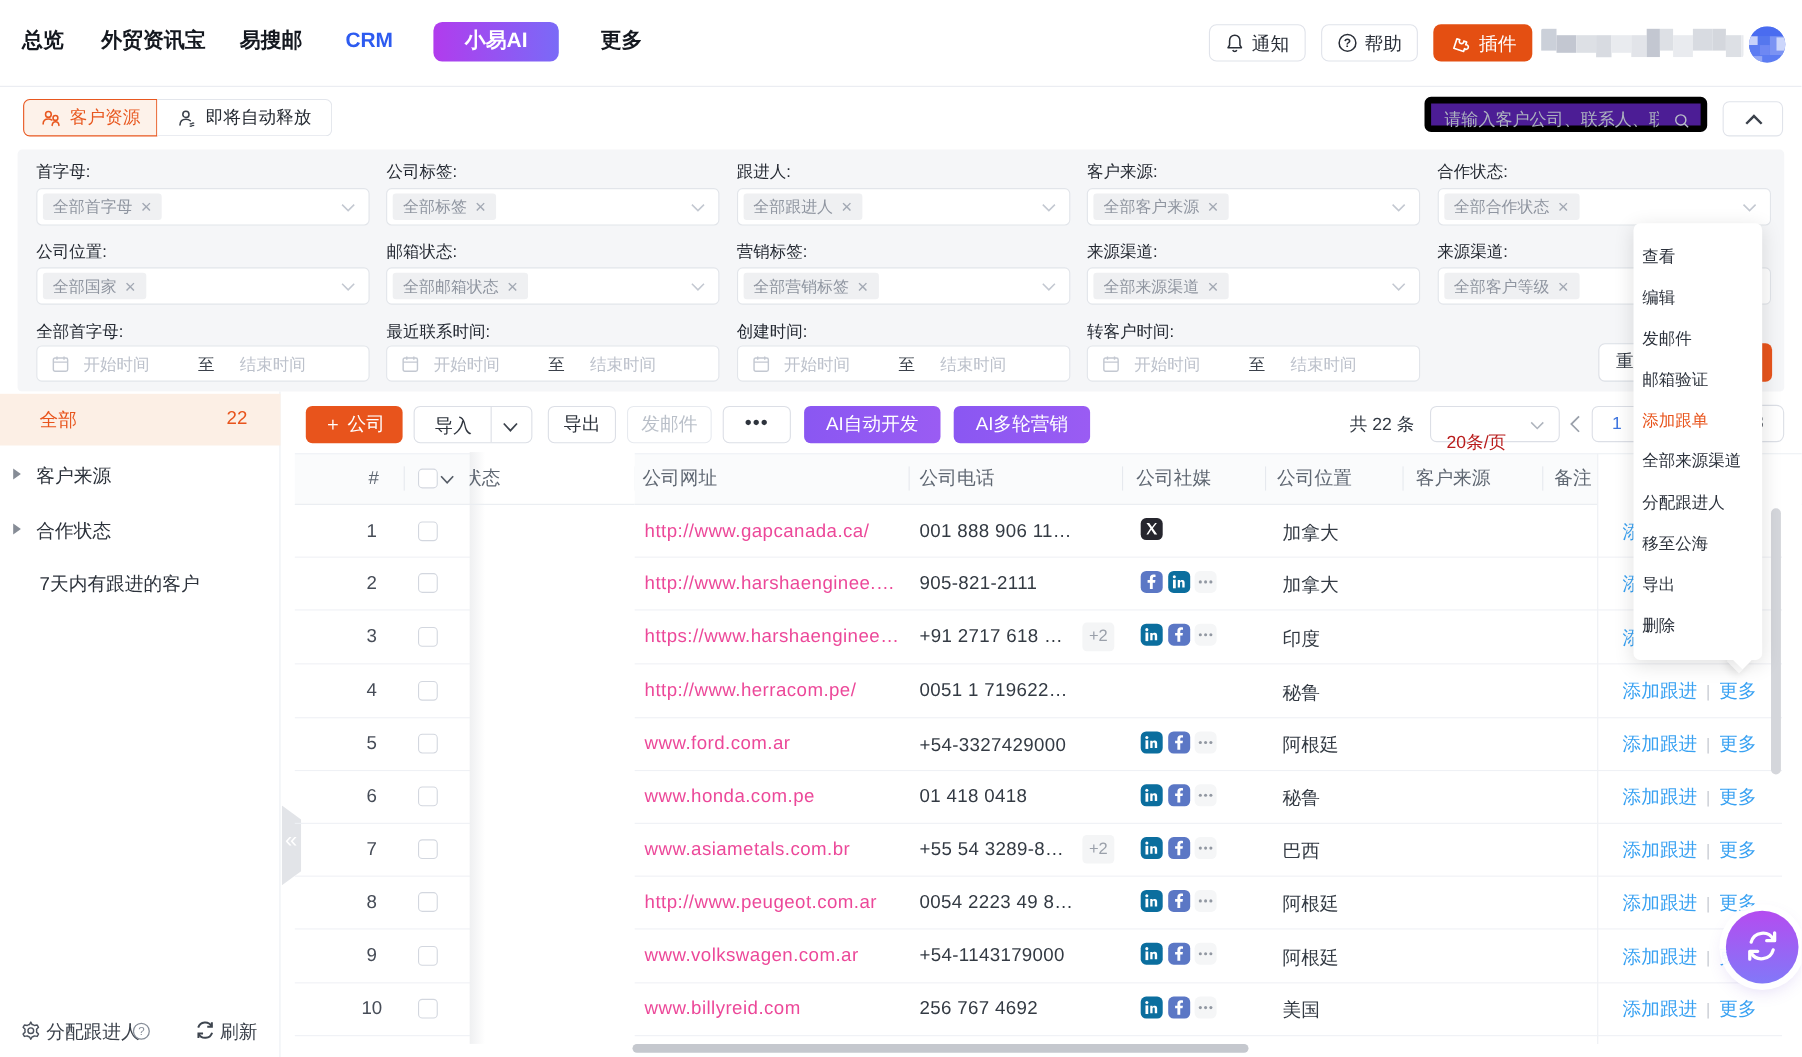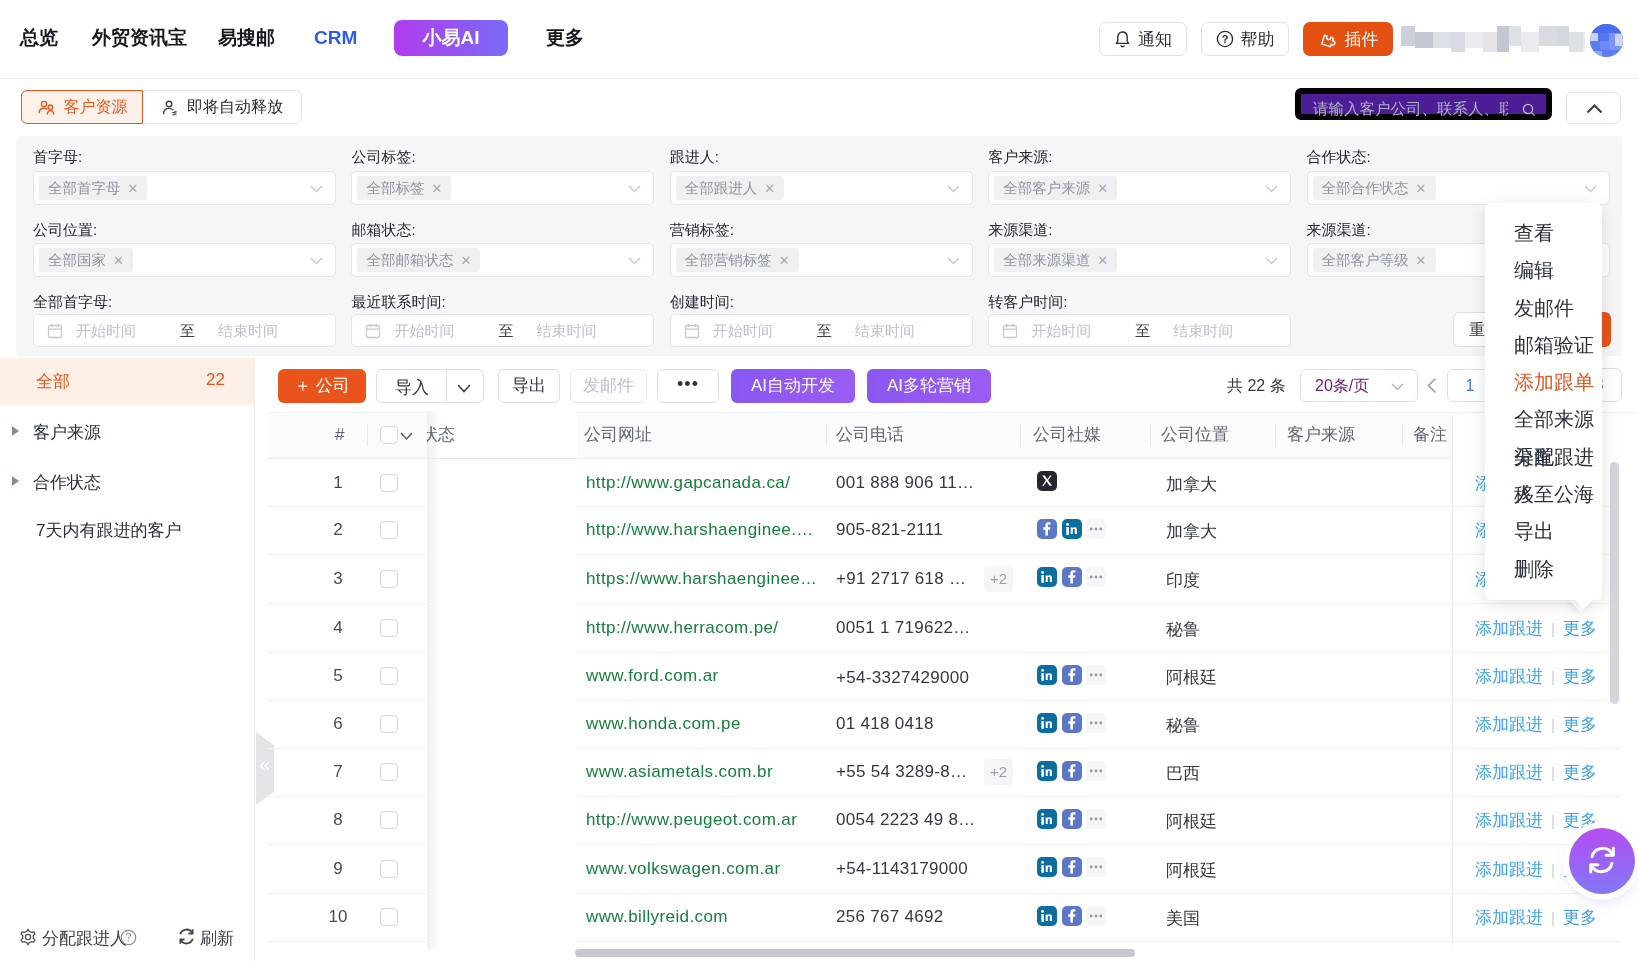--- a/index.html
+++ b/index.html
@@ -15,28 +15,28 @@
 .sel .chev{position:absolute;right:12px;top:13px}
 .flabel{position:absolute;font-size:15px;color:#252a33;line-height:18px}
 .dinput{position:absolute;background:#fff;border:1px solid #e2e5ea;border-radius:5px;height:33px}
 .ph{color:#bcc1cb;font-size:15px;position:absolute;top:7px}
 .zhi{position:absolute;top:7px;font-size:15px;color:#3a404a}
 .hcell{position:absolute;top:412px;height:46px;line-height:46px;font-size:17px;color:#5f6772}
 .vdiv{position:absolute;width:1px;background:#e6e9ee;top:12px;height:22px}
 .cb{position:absolute;width:18px;height:18px;border:1px solid #d3d7df;border-radius:4px;background:#fff}
 .row-line{position:absolute;left:268px;width:1184px;height:1px;background:#eff1f5}
 .num{position:absolute;left:316px;width:44px;text-align:center;font-size:17px;color:#464c57}
-.link{position:absolute;left:586px;font-size:17px;letter-spacing:.4px;color:#15803d}
+.link{position:absolute;left:586px;font-size:17px;letter-spacing:.4px;color:#ec4899}
 .phone{position:absolute;left:836px;font-size:17px;letter-spacing:.3px;color:#333a43}
 .loc{position:absolute;left:1166px;font-size:17px;color:#333a43}
 .sicon{position:absolute;width:20px;height:20px;border-radius:5px;color:#fff;text-align:center;font-weight:bold;overflow:hidden}
 .plus2{position:absolute;left:984px;width:29px;height:26px;background:#f4f5f6;border-radius:4px;color:#9aa0aa;font-size:15px;text-align:center;line-height:26px}
 .ops{position:absolute;left:1475px;font-size:17px;color:#38a1f2;white-space:nowrap}
 .ops .sep{color:#c9cdd4;padding:0 8px;font-size:15px}
-.mi{height:37.3px;line-height:37.3px;padding-left:29px;font-size:20px;color:#2b313b}
+.mi{height:37.3px;line-height:37.3px;padding-left:8px;font-size:15px;color:#2b313b}
 .tree{position:absolute;left:33px;font-size:17px;color:#2b313a}
 .tri{position:absolute;left:12px;width:0;height:0;border-left:7px solid #868c96;border-top:5px solid transparent;border-bottom:5px solid transparent}
 </style>
 </head>
 <body>
 <div id="app">
 
 <div class="abs" style="left:0;top:0;width:1638px;height:79px;background:#fff;border-bottom:1px solid #e9ecf1;z-index:30"></div>
 <div class="nav-item" style="left:20px;z-index:31">总览</div>
 <div class="nav-item" style="left:92px;z-index:31">外贸资讯宝</div>
@@ -244,21 +244,21 @@
       </svg>
 </div>
 <div class="abs" style="left:498px;top:369px;width:62px;height:34px;border:1px solid #dcdfe6;border-radius:6px;background:#fff;text-align:center;line-height:32px;font-size:17px;color:#2e343d">导出</div>
 <div class="abs" style="left:570px;top:369px;width:77px;height:34px;border:1px solid #e7eaef;border-radius:6px;background:#fff;text-align:center;line-height:32px;font-size:17px;color:#bac0c9">发邮件</div>
 <div class="abs" style="left:657px;top:369px;width:62px;height:34px;border:1px solid #dcdfe6;border-radius:6px;background:#fff;text-align:center;line-height:28px;font-size:18px;color:#2e343d;letter-spacing:1px">•••</div>
 <div class="abs" style="left:731px;top:369px;width:124px;height:34px;border-radius:6px;background:linear-gradient(90deg,#8a57f2,#9a5cf3);color:#fff;font-size:17px;text-align:center;line-height:34px">AI自动开发</div>
 <div class="abs" style="left:867px;top:369px;width:124px;height:34px;border-radius:6px;background:linear-gradient(90deg,#8a57f2,#9a5cf3);color:#fff;font-size:17px;text-align:center;line-height:34px">AI多轮营销</div>
 
 <div class="abs" style="left:1227px;top:376px;font-size:16px;color:#333a44">共 22 条</div>
 <div class="abs" style="left:1300px;top:369px;width:118px;height:33px;border:1px solid #dcdfe6;border-radius:6px;background:#fff">
-  <span class="abs" style="left:14px;top:6px;font-size:16px;color:#701a75">20条/页</span>
+  <span class="abs" style="left:14px;top:22px;font-size:16px;color:#b91c1c">20条/页</span>
   <svg class="abs" style="right:13px;top:13px" width="13" height="8" viewBox="0 0 13 8">
         <path d="M1 1 L6.5 6.5 L12 1" fill="none" stroke="#aeb4bd" stroke-width="1.4"></path>
       </svg>
 </div>
 <svg class="abs" style="left:1427px;top:377px" width="10" height="17" viewBox="0 0 10 17">
       <path d="M8.5 1.5 L1.5 8.5 L8.5 15.5" fill="none" stroke="#9aa0aa" stroke-width="1.6"></path>
     </svg>
 <div class="abs" style="left:1447px;top:369px;width:46px;height:33px;border:1px solid #dcdfe6;border-radius:6px;background:#fff;text-align:center;line-height:31px;font-size:16px;color:#3f76e0">1</div>
 <div class="abs" style="left:1576px;top:368px;width:46px;height:34px;border:1px solid #dcdfe6;border-radius:7px;background:#fff;text-align:center;line-height:32px;font-size:16px;color:#333a44">3</div>
 

